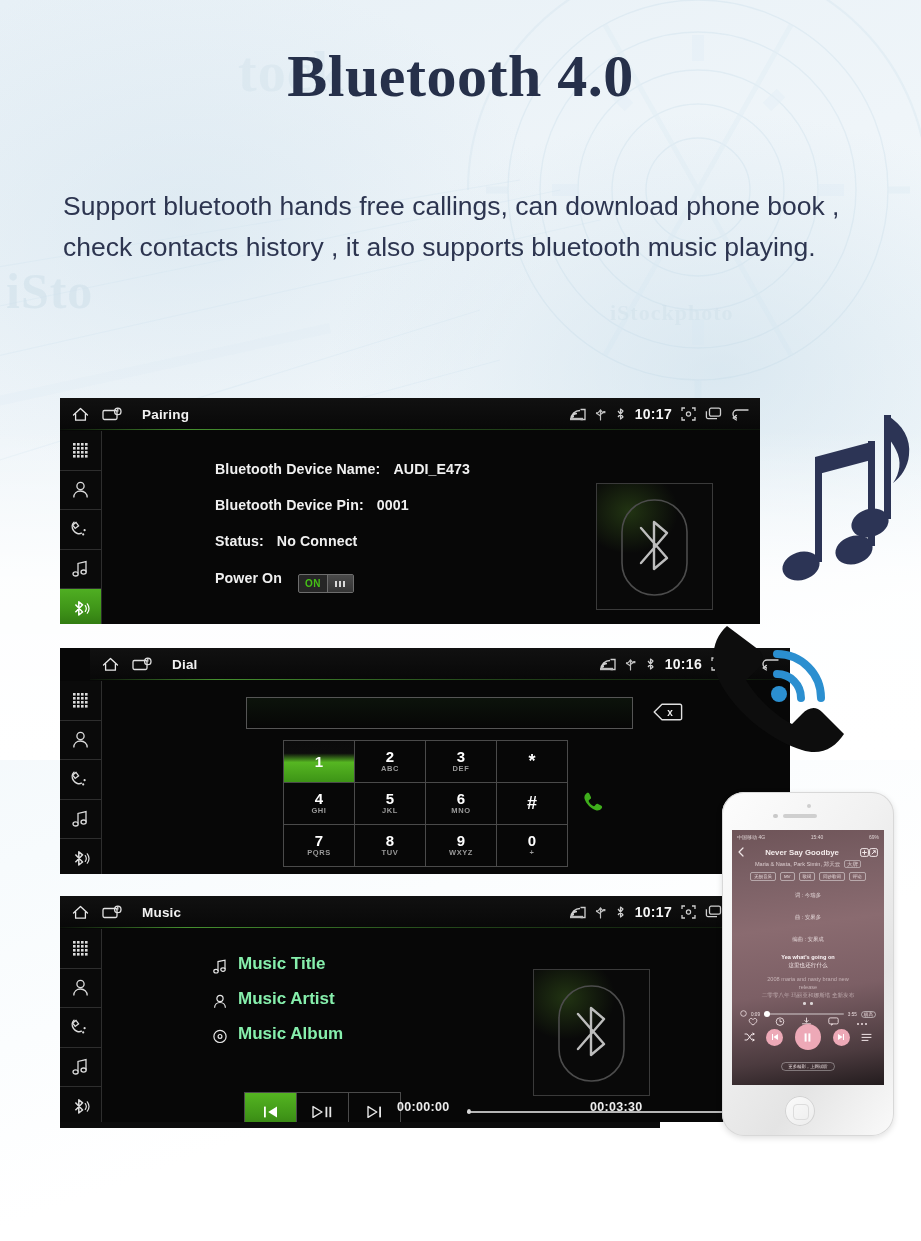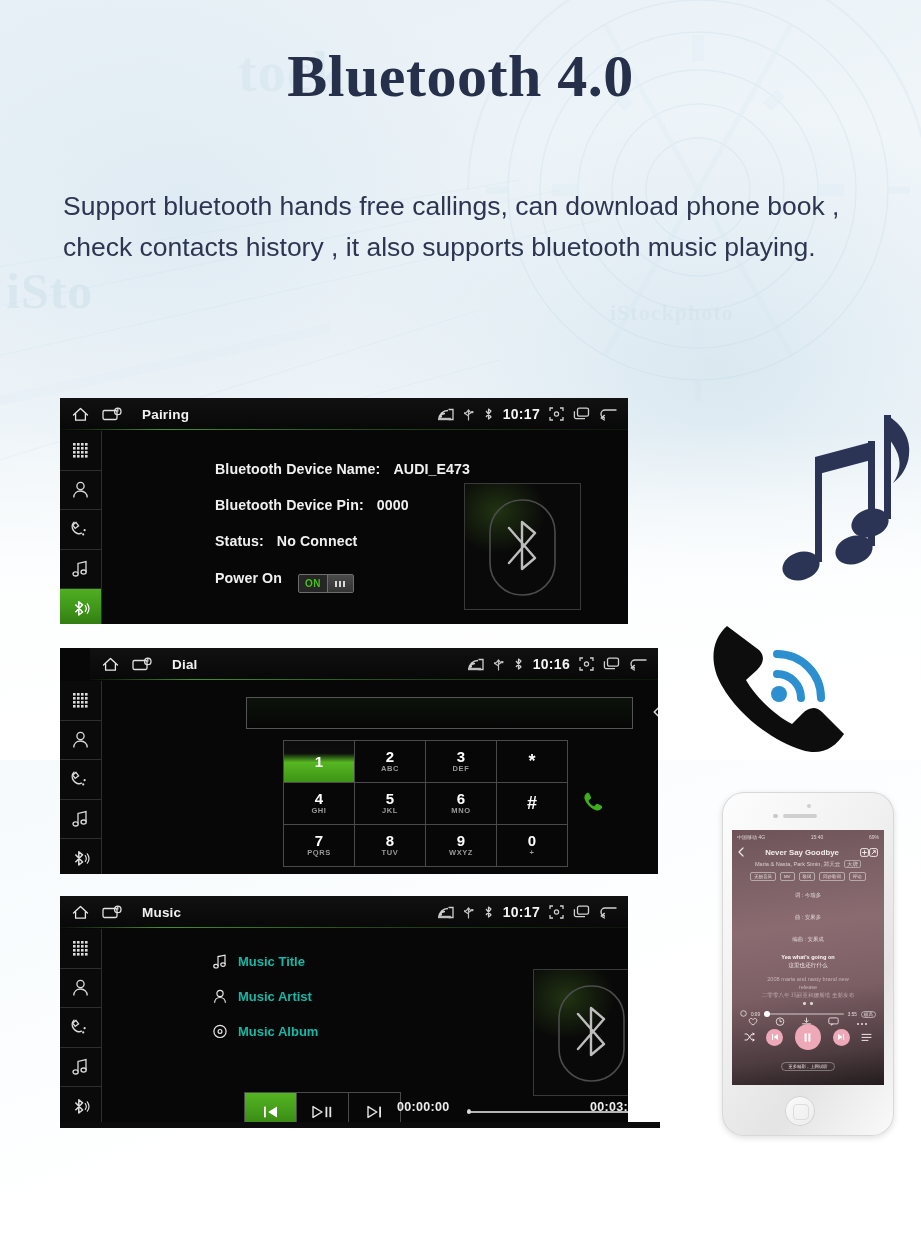--- a/index.html
+++ b/index.html
@@ -27,21 +27,21 @@
     position:absolute;left:0;top:42px;width:921px;text-align:center;
     font-family:"Liberation Serif", serif;font-weight:700;
     font-size:60px;color:#26304a;letter-spacing:.5px;
   }
   #desc{
     position:absolute;left:63px;top:186px;width:800px;
     font-size:26.5px;line-height:41px;color:#2d3550;font-weight:400;
   }
 
   
-  .unit{position:absolute;left:60px;width:568px;background:#070707;overflow:hidden;}
+  .unit{position:absolute;left:60px;width:700px;background:#070707;overflow:hidden;}
   #unit-pairing{top:398px;height:226px;}
   #unit-dial{top:648px;height:226px;padding-left:30px;}
   #unit-music{top:896px;height:226px;}
 
   .topbar{position:relative;height:32px;background:linear-gradient(180deg,#111 0%,#080808 100%);}
   .topbar:after{content:"";position:absolute;left:0;right:0;bottom:0;height:1px;
     background:linear-gradient(90deg,rgba(40,90,30,.1) 0%,rgba(90,190,60,.75) 18%,rgba(70,150,50,.45) 55%,rgba(40,90,30,.15) 100%);}
   .tb-left{position:absolute;left:12px;top:0;height:32px;display:flex;align-items:center;gap:13px;}
   .tb-title{color:#f2f2f2;font-size:13.5px;font-weight:700;margin-left:6px;letter-spacing:.2px;}
   .tb-right{position:absolute;right:11px;top:0;height:32px;display:flex;align-items:center;gap:9px;}
@@ -77,21 +77,21 @@
   .krow{display:flex;}
   .key{width:70px;height:41px;border:1px solid #4a4a4a;margin:-1px 0 0 -1px;position:relative;
     display:flex;flex-direction:column;align-items:center;justify-content:center;background:#070707;}
   .key.active{background:linear-gradient(180deg,#0b0b0b 0%,#0d0d0d 30%,#56b622 52%,#3d9416 100%);}
   .key .num{color:#fff;font-size:15px;font-weight:700;line-height:15px;}
   .key .sub{color:#9a9a9a;font-size:7.5px;font-weight:700;line-height:10px;letter-spacing:.6px;}
   .key.sym .num{font-size:18px;}
   .callbtn{position:absolute;left:460px;top:101px;width:58px;height:41px;display:flex;align-items:center;justify-content:center;}
 
   
-  .mrow{position:absolute;left:110px;color:#14b8a6;font-size:13px;font-weight:700;display:flex;align-items:center;gap:11px;}
+  .mrow{position:absolute;left:110px;color:#86efac;font-size:17px;font-weight:700;display:flex;align-items:flex-end;gap:11px;}
   .mctrls{position:absolute;left:142px;top:163px;display:flex;}
   .mbtn{width:51px;height:38px;border:1px solid #4a4a4a;margin-left:-1px;display:flex;align-items:center;justify-content:center;background:#070707;}
   .mbtn.active{background:linear-gradient(180deg,#54b421 0%,#409618 60%,#327a11 100%);}
   .mtime{position:absolute;top:171px;color:#ededed;font-size:12.5px;font-weight:700;letter-spacing:.3px;}
   .mprog{position:absolute;left:364px;top:182px;width:310px;height:2px;background:#b6b6b6;}
   .mprog:before{content:"";position:absolute;left:0;top:-2px;width:4px;height:5px;background:#d8d8d8;border-radius:50%;}
   .mprog:after{content:"";position:absolute;right:0;top:-2px;width:4px;height:5px;background:#d8d8d8;border-radius:50%;}
   .btlogo-m{position:absolute;left:430px;top:40px;width:115px;height:125px;border:1px solid #3a3a3a;
     background:radial-gradient(ellipse 70px 60px at 28% 22%,rgba(90,150,40,.30) 0%,rgba(20,30,10,0) 70%),#090909;}
 
@@ -308,21 +308,21 @@
     </div>
   </div>
 
   <div class="body">
     <div class="prow" style="top:30px;">
       <span>Bluetooth Device Name:</span>
       <span class="val" style="margin-left:9px;">AUDI_E473</span>
     </div>
     <div class="prow" style="top:66px;">
       <span>Bluetooth Device Pin:</span>
-      <span class="val" style="margin-left:9px;">0000</span>
+      <span class="val" style="margin-left:9px;">0001</span>
     </div>
     <div class="prow" style="top:102px;">
       <span>Status:</span>
       <span class="val" style="margin-left:9px;">No Connect</span>
     </div>
     <div class="prow" style="top:139px;text-align:right;">
       <span>Power On</span>
       <span class="toggle">
         <span class="on">ON</span>
         <span class="knob">

